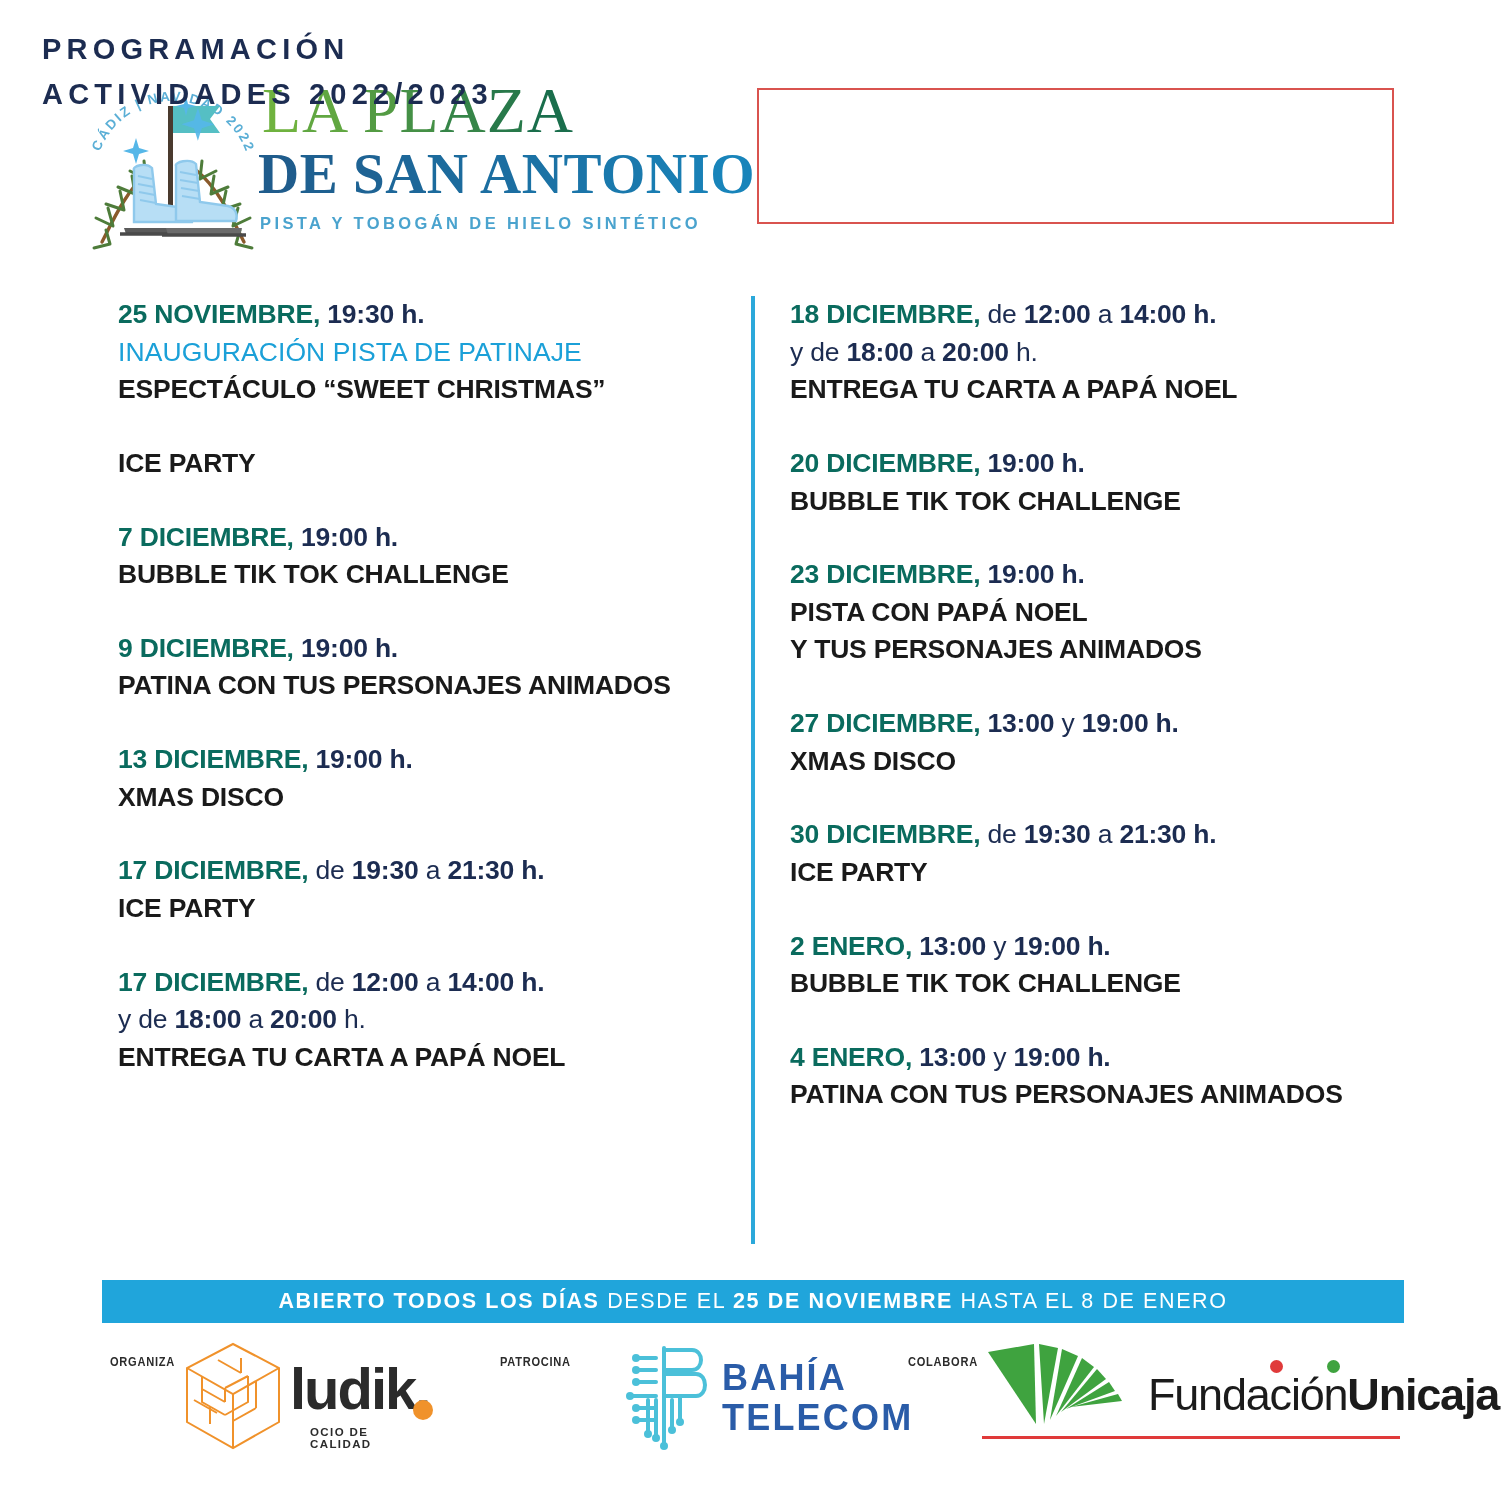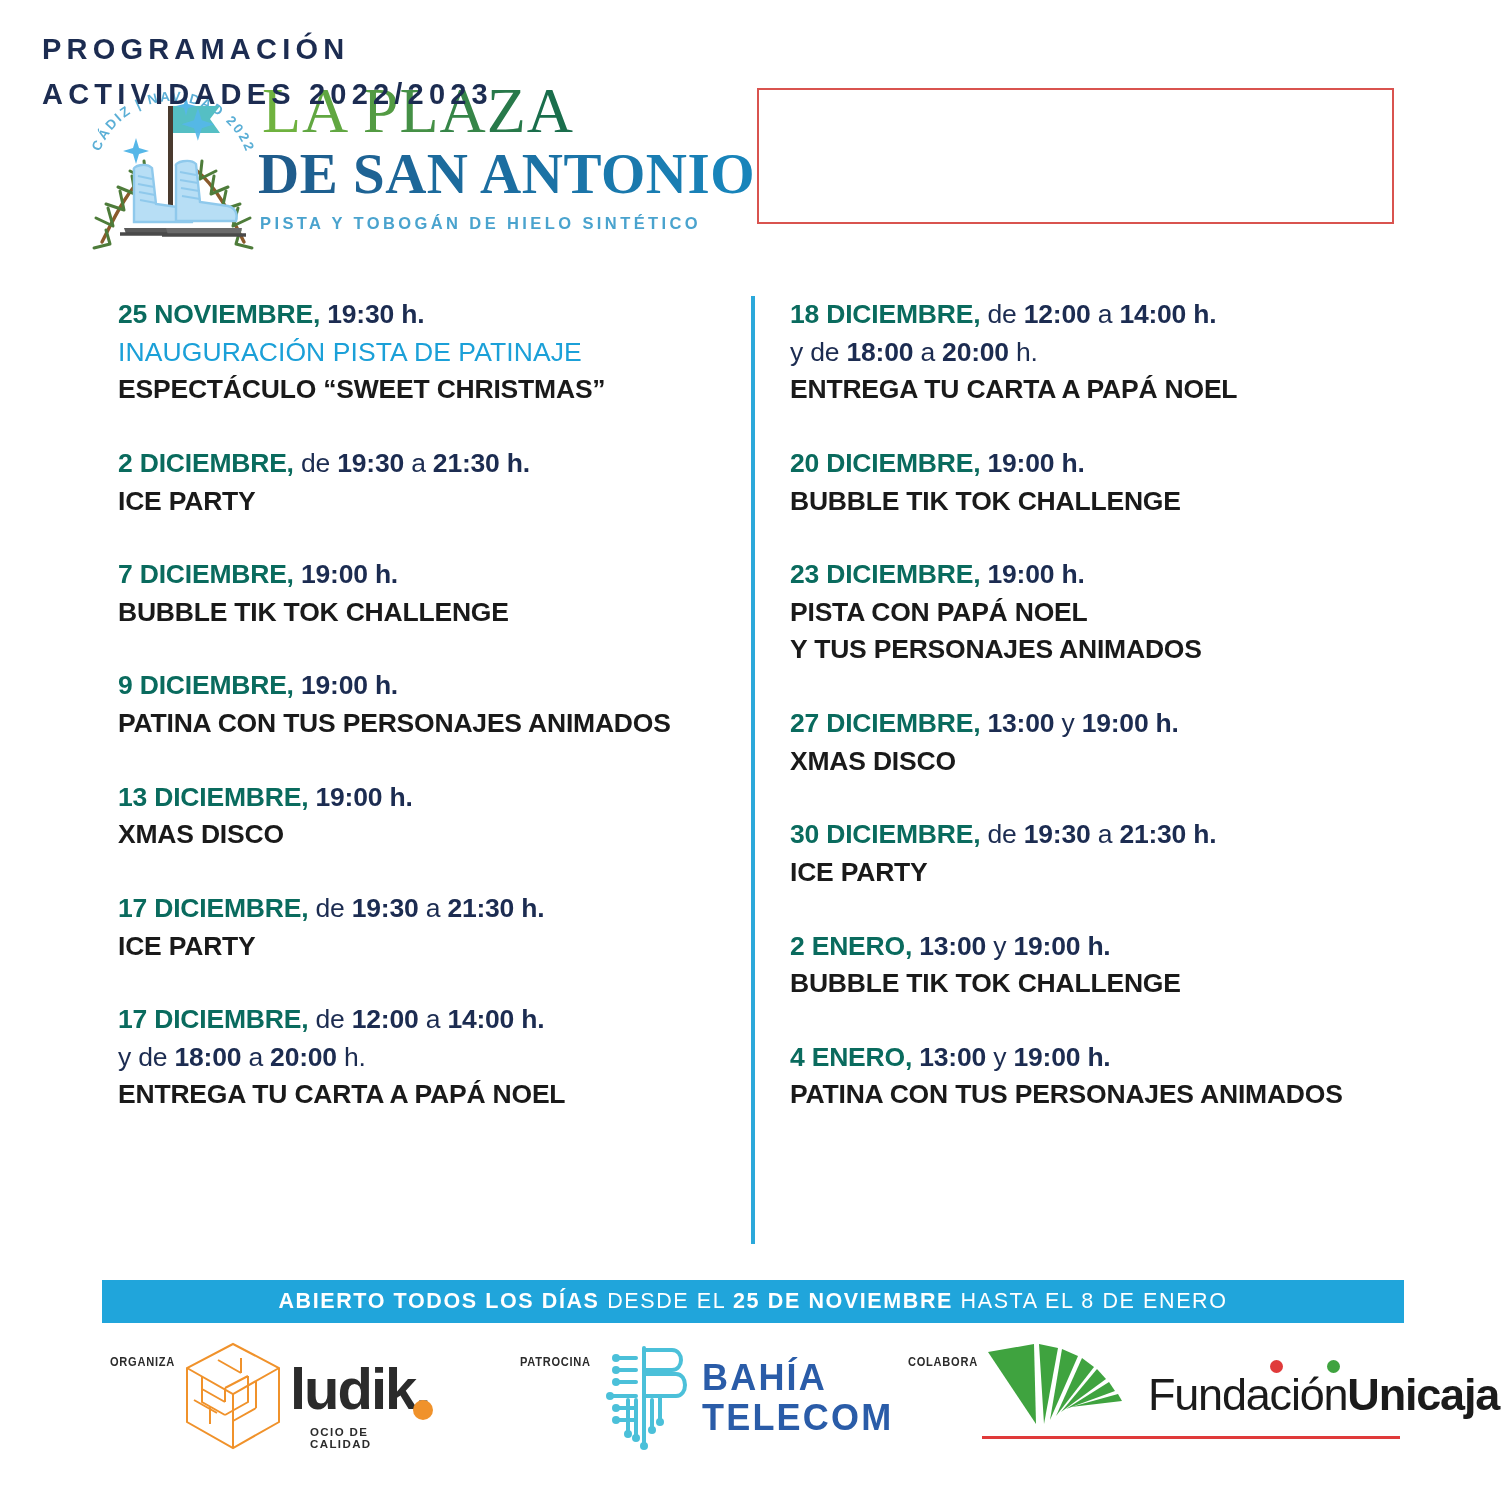--- a/index.html
+++ b/index.html
@@ -91,40 +91,40 @@
 
   
   .footer{position:absolute;left:0;top:1346px;width:1501px;height:130px;}
   .spon{position:absolute;display:flex;align-items:center;}
   .spon-label{
     font-size:13.5px;font-weight:bold;color:#2B2B2B;
     letter-spacing:0.9px;white-space:nowrap;
     transform:scaleX(0.82);transform-origin:left center;
   }
   .spon-1{left:110px;top:8px;align-items:center;}
-  .spon-2{left:500px;top:8px;margin-left:20px;}
+  .spon-2{left:500px;top:8px;}
   .spon-3{left:908px;top:8px;}
 
   .logo-ludik{position:absolute;left:178px;top:-8px;width:250px;height:116px;}
   .ludik-word{
     position:absolute;left:112px;top:22px;
     font-size:58px;font-weight:bold;color:#2B2B2B;
     letter-spacing:-2px;line-height:1;
   }
   .ludik-dot{
     position:absolute;left:235px;top:62px;
     width:20px;height:20px;border-radius:50%;background:#F0922B;
   }
   .ludik-sub{
     position:absolute;left:132px;top:88px;
     font-size:11.5px;font-weight:bold;color:#2B2B2B;
     letter-spacing:1.4px;
   }
 
-  .logo-bahia{position:absolute;left:592px;top:-6px;width:270px;height:112px;}
+  .logo-bahia{position:absolute;left:612px;top:-6px;width:270px;height:112px;}
   .bahia-word{
     position:absolute;left:110px;top:18px;
     font-size:36px;font-weight:bold;color:#2A5CA8;
     letter-spacing:2.2px;line-height:1.12;
   }
 
   .logo-unicaja{position:absolute;left:982px;top:-10px;width:420px;height:120px;}
   .uni-word{
     position:absolute;left:166px;top:36px;
     font-size:45px;color:#1B1B1B;letter-spacing:-1.2px;
@@ -211,21 +211,20 @@
 
   <div class="divider"></div>
 
   <div class="col col-left" id="col-left">
       <div class="ev">
         <div class="ln"><span class="date">25 NOVIEMBRE, </span><span class="time">19:30 h.</span></div>
         <div class="title highlight">INAUGURACIÓN PISTA DE PATINAJE</div>
         <div class="title">ESPECTÁCULO “SWEET CHRISTMAS”</div>
       </div>
       <div class="ev">
-        <div class="ln"><span class="date">2 DICIEMBRE, </span><span class="time"><span class="lt">de </span>19:30<span class="lt"> a </span>21:30 h.</span></div>
         <div class="title">ICE PARTY</div>
       </div>
       <div class="ev">
         <div class="ln"><span class="date">7 DICIEMBRE, </span><span class="time">19:00 h.</span></div>
         <div class="title">BUBBLE TIK TOK CHALLENGE</div>
       </div>
       <div class="ev">
         <div class="ln"><span class="date">9 DICIEMBRE, </span><span class="time">19:00 h.</span></div>
         <div class="title">PATINA CON TUS PERSONAJES ANIMADOS</div>
       </div>

